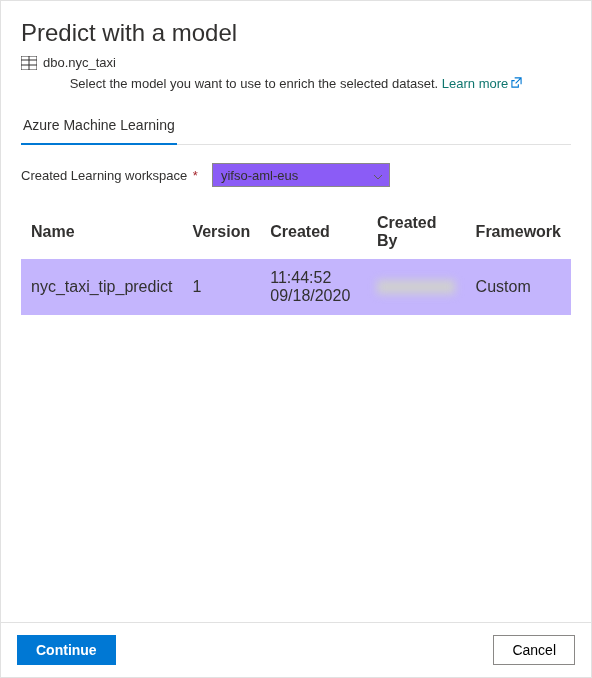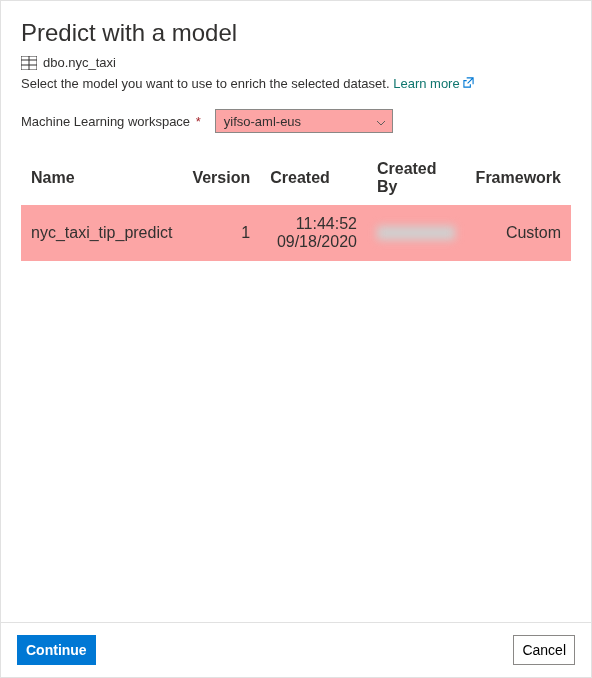--- a/index.html
+++ b/index.html
@@ -27,20 +27,21 @@
       display: flex;
       align-items: center;
       gap: 6px;
       margin-bottom: 6px;
     }
     .dataset-row svg { display: block; }
     .dataset-label { font-size: 13px; }
     .instruction {
       font-size: 13px;
       margin-bottom: 18px;
+      text-align: center;
     }
     .link {
       color: #0f766e;
       text-decoration: none;
       display: inline-flex;
       align-items: center;
       gap: 3px;
     }
     .tabs {
       border-bottom: 1px solid #e1e1e1;
@@ -68,55 +69,55 @@
     .req { color: #a4262c; margin-left: 2px; }
     .combo {
       border: 1px solid #8a8886;
       width: 178px;
       height: 24px;
       display: flex;
       align-items: center;
       justify-content: space-between;
       padding: 0 6px 0 8px;
       font-size: 13px;
-      background: #fca5a5;
+      background: #8b5cf6;
       cursor: pointer;
     }
     .combo svg { flex-shrink: 0; }
     table.models {
       width: 100%;
       border-collapse: collapse;
       font-size: 16px;
     }
     table.models th {
       text-align: left;
       font-weight: 600;
       padding: 9px 10px;
     }
     table.models td {
       padding: 10px 10px;
     }
-    tr.row-selected { background: #fca5a5; text-align: right; }
+    tr.row-selected { background: #c4b5fd; }
     .blurred {
       width: 78px;
       height: 14px;
       background: #d0d0d0;
       filter: blur(4px);
       border-radius: 2px;
     }
     .footer {
       border-top: 1px solid #e1e1e1;
       padding: 12px 16px;
       display: flex;
       justify-content: space-between;
       align-items: center;
     }
     .btn {
       height: 30px;
-      padding: 0 8px;
+      padding: 0 18px;
       font-size: 14px;
       font-family: inherit;
       border: 1px solid #8a8886;
       background: #fff;
       cursor: pointer;
     }
     .btn-primary {
       background: #0078d4;
       border-color: #0078d4;
       color: #fff;
@@ -147,24 +148,27 @@
       <span>Learn more</span>
       <span>
         <svg width="11" height="11" viewBox="0 0 12 12">
             <path d="M4 1h7v7M11 1L5 7" stroke="#0078d4" stroke-width="1.2" fill="none"></path>
             <path d="M8 8v3H1V4h3" stroke="#0078d4" stroke-width="1.2" fill="none"></path>
           </svg>
       </span>
     </a>
   </p>
 
+  <div class="tabs">
+    <div class="tab active">Azure Machine Learning</div>
+  </div>
 
   <div class="field-row">
     <span>
-      <span>Machine Learning workspace</span>
+      <span>Created Learning workspace</span>
       <span class="req">*</span>
     </span>
     <div class="combo">
       <span>yifso-aml-eus</span>
       <span>
         <svg width="10" height="6" viewBox="0 0 10 6">
             <path d="M1 1l4 4 4-4" stroke="#605e5c" stroke-width="1" fill="none"></path>
           </svg>
       </span>
     </div>

